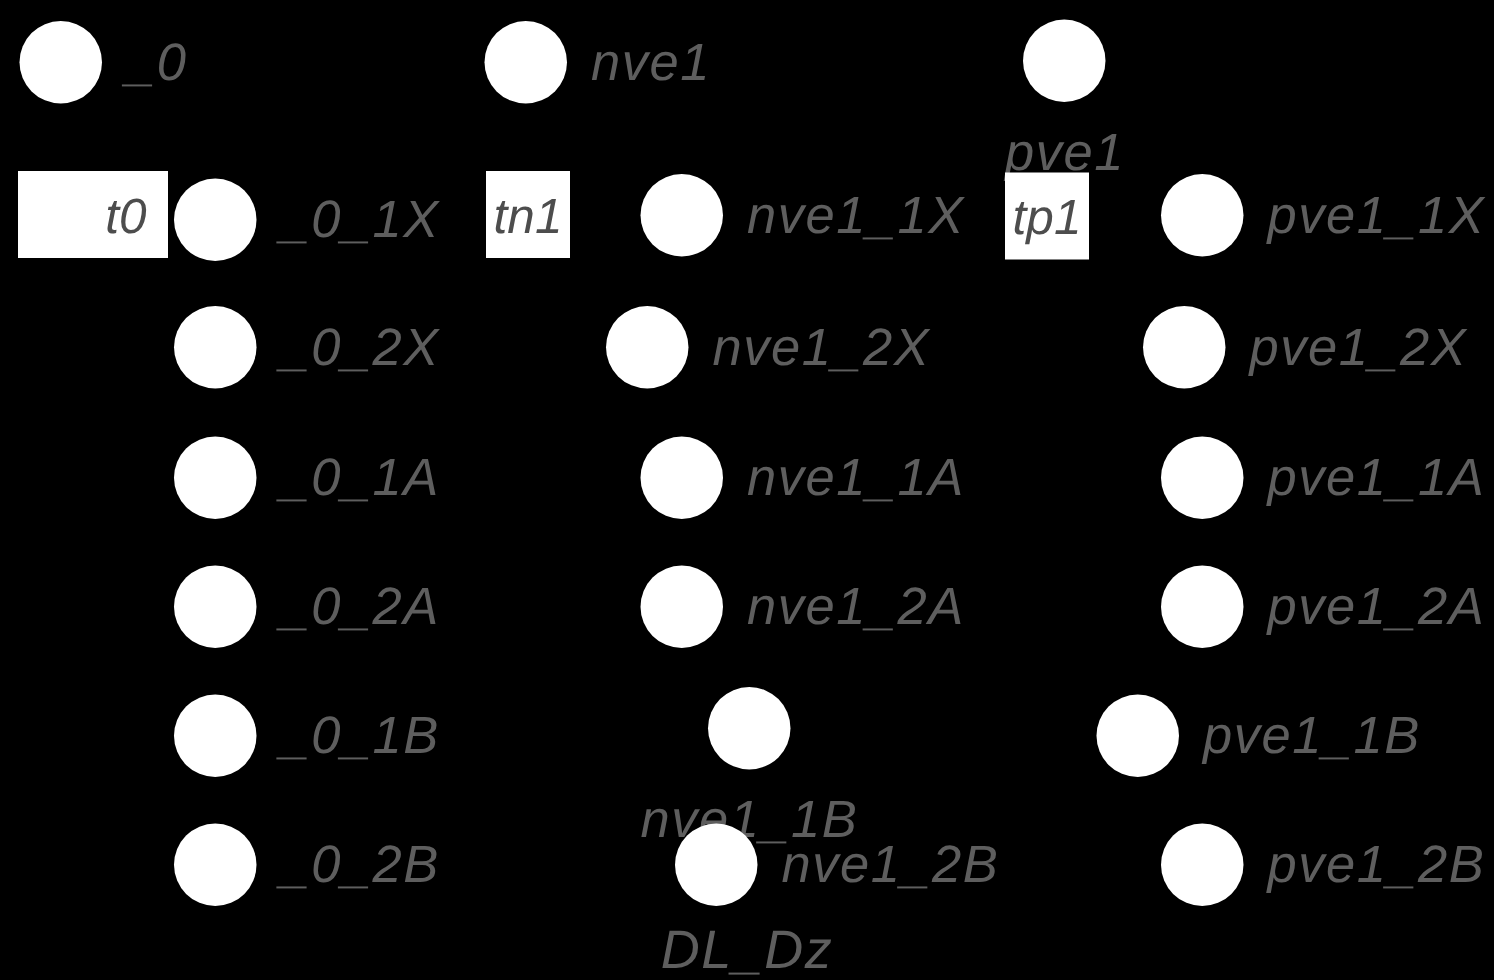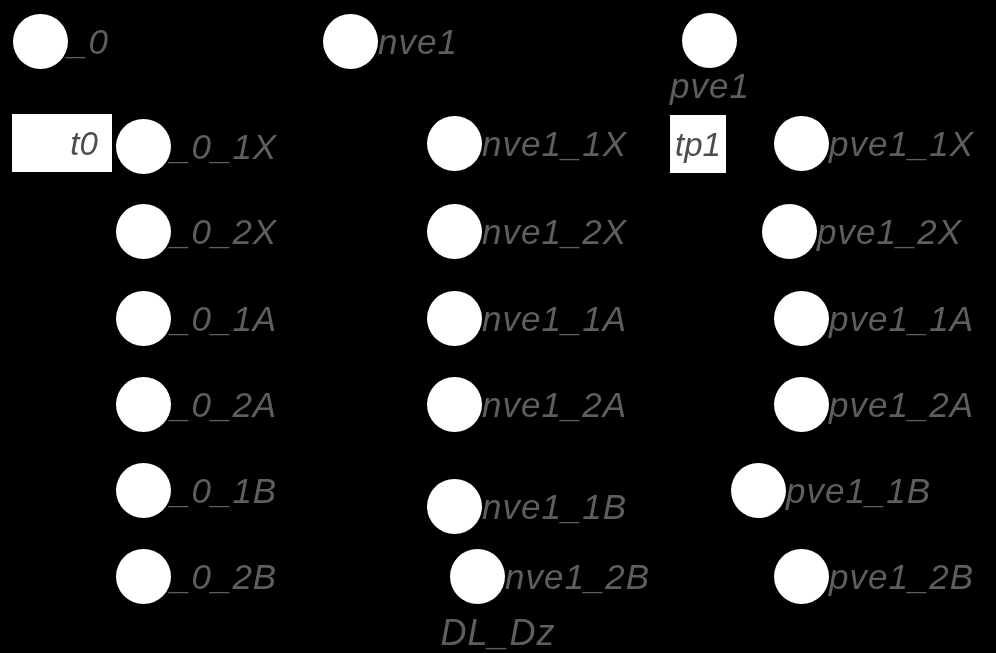--- a/index.html
+++ b/index.html
@@ -9,20 +9,21 @@
     height: 653px;
     background: #000000;
     overflow: hidden;
     font-family: "Liberation Sans", sans-serif;
     font-style: italic;
   }
   .node {
     position: absolute;
     display: flex;
     align-items: center;
+    gap: 16px;
     height: 56px;
   }
   .circle {
     width: 55px;
     height: 55px;
     border-radius: 50%;
     background: #ffffff;
     flex: 0 0 auto;
   }
   .node-label {
@@ -91,37 +92,40 @@
   </div>
   <div class="node" style="left:116px; top:548px;">
     <span class="circle"></span>
     <span class="node-label">_0_2B</span>
   </div>
 
   <div class="node" style="left:323px; top:13px;">
     <span class="circle"></span>
     <span class="node-label">nve1</span>
   </div>
+  <div class="gene-box" style="left:324px; top:114px;">
+    <span class="box-label">tn1</span>
+  </div>
   <div class="node" style="left:427px; top:115px;text-align:right;">
     <span class="circle"></span>
     <span class="node-label">nve1_1X</span>
   </div>
-  <div class="node" style="left:427px; top:203px;justify-content:flex-end;">
+  <div class="node" style="left:404px; top:203px;justify-content:flex-end;">
     <span class="circle"></span>
     <span class="node-label">nve1_2X</span>
   </div>
   <div class="node" style="left:427px; top:290px;">
     <span class="circle"></span>
     <span class="node-label">nve1_1A</span>
   </div>
   <div class="node" style="left:427px; top:376px;">
     <span class="circle"></span>
     <span class="node-label">nve1_2A</span>
   </div>
-  <div class="node" style="left:427px; top:478px;">
+  <div class="node" style="left:427px; top:458px;flex-direction:column;">
     <span class="circle"></span>
     <span class="node-label">nve1_1B</span>
   </div>
   <div class="node" style="left:450px; top:548px;">
     <span class="circle"></span>
     <span class="node-label">nve1_2B</span>
   </div>
 
   <div class="node" style="left:670px; top:13px;flex-direction:column;">
     <span class="circle"></span>

